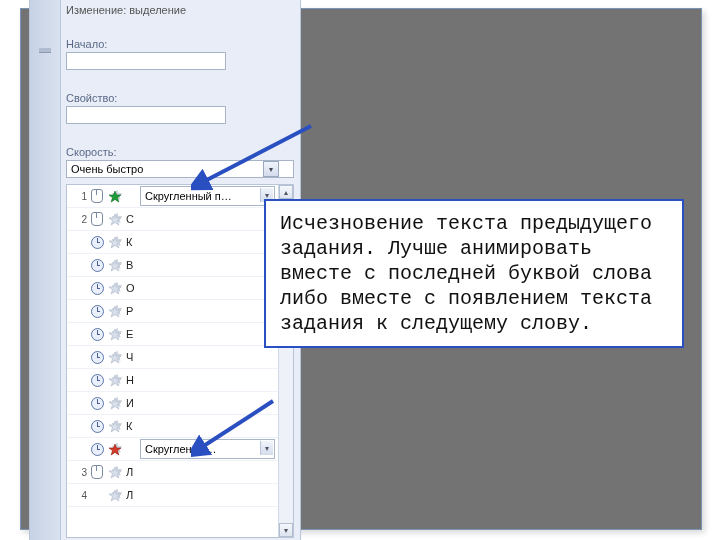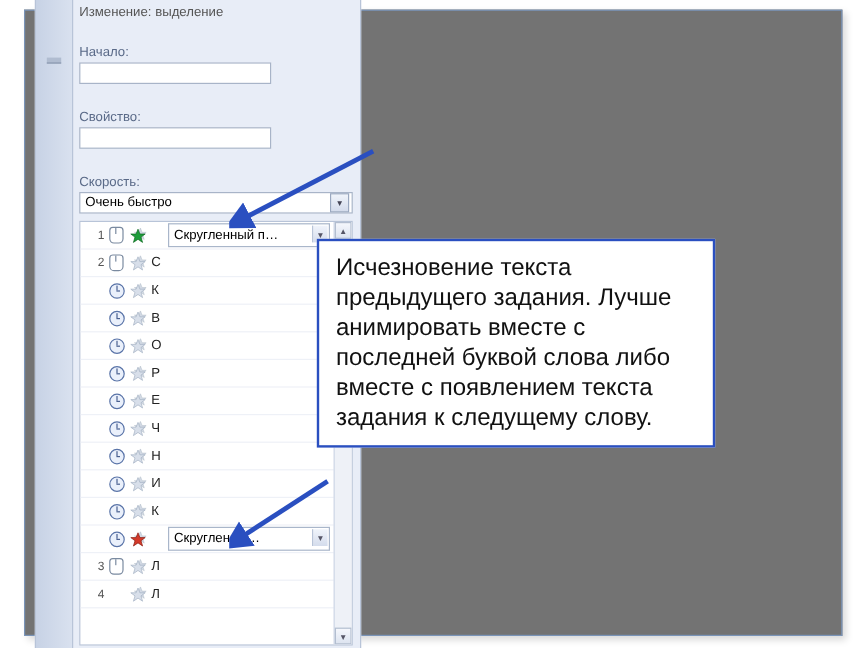--- a/index.html
+++ b/index.html
@@ -61,21 +61,21 @@
     background: #fff; border: 1px solid #a8b4c8;
     box-sizing: border-box;
     font-size: 11px;
     padding: 1px 3px;
   }
   .combo {
     width: 100%; height: 18px;
     background: #fff; border: 1px solid #a8b4c8;
     display: flex; align-items: center; justify-content: space-between;
     box-sizing: border-box;
-    padding: 0 2px 0 4px;
+    padding: 0 14px 0 4px;
     font-size: 11px;
   }
   .combo .btn {
     width: 14px; height: 14px;
     background: linear-gradient(#f0f4fb,#d4dcec);
     border: 1px solid #9aa8c0;
     display: flex; align-items: center; justify-content: center;
     font-size: 8px; color: #445;
   }
   .anim-list {
@@ -400,21 +400,21 @@
           </div>
         <div class="scrollbar">
           <div class="sb-btn" style="top:0">▴</div>
           <div class="sb-btn" style="bottom:0">▾</div>
         </div>
       </div>
     </div>
   </div>
 
 
-  <div class="callout" style="left:243px; top:190px; width:332px;">
+  <div class="callout" style="left:243px; top:190px; width:420px;font-family:Liberation Mono, monospace;">
     <span>Исчезновение текста предыдущего задания. Лучше анимировать вместе с последней буквой слова либо вместе с появлением текста задания к следущему слову.</span>
   </div>
 
   <svg class="arrow" style="left:170px; top:112px; width:130px; height:70px;">
     <defs>
         <marker id="ah1" markerWidth="10" markerHeight="10" refX="2" refY="3" orient="auto">
           <path d="M0,0 L6,3 L0,6 Z" fill="#2a4fc0"></path>
         </marker>
       </defs>
     <line x1="120" y1="5" x2="10" y2="62" stroke="#2a4fc0" stroke-width="4" marker-end="url(#ah1)"></line>

